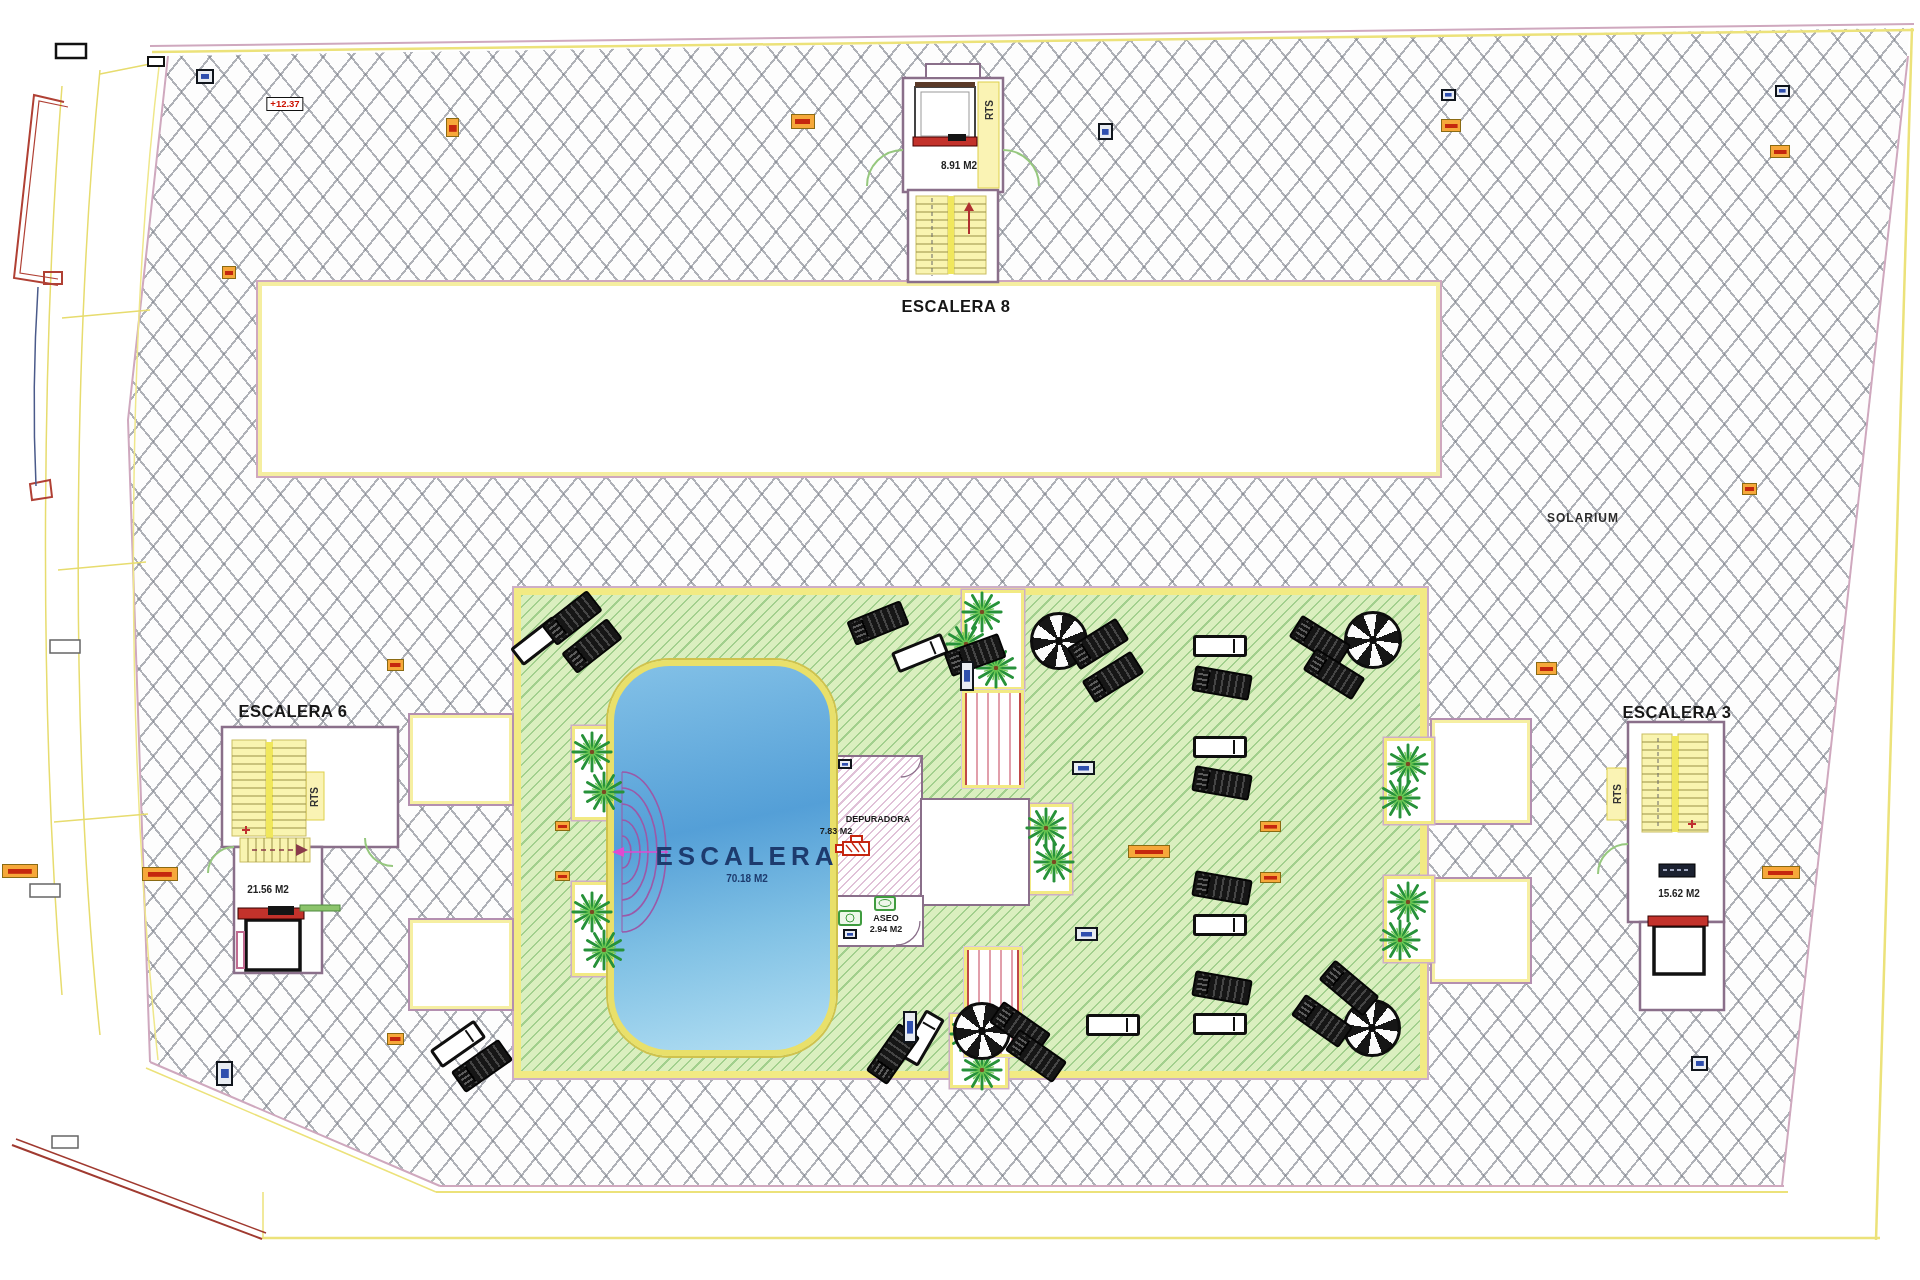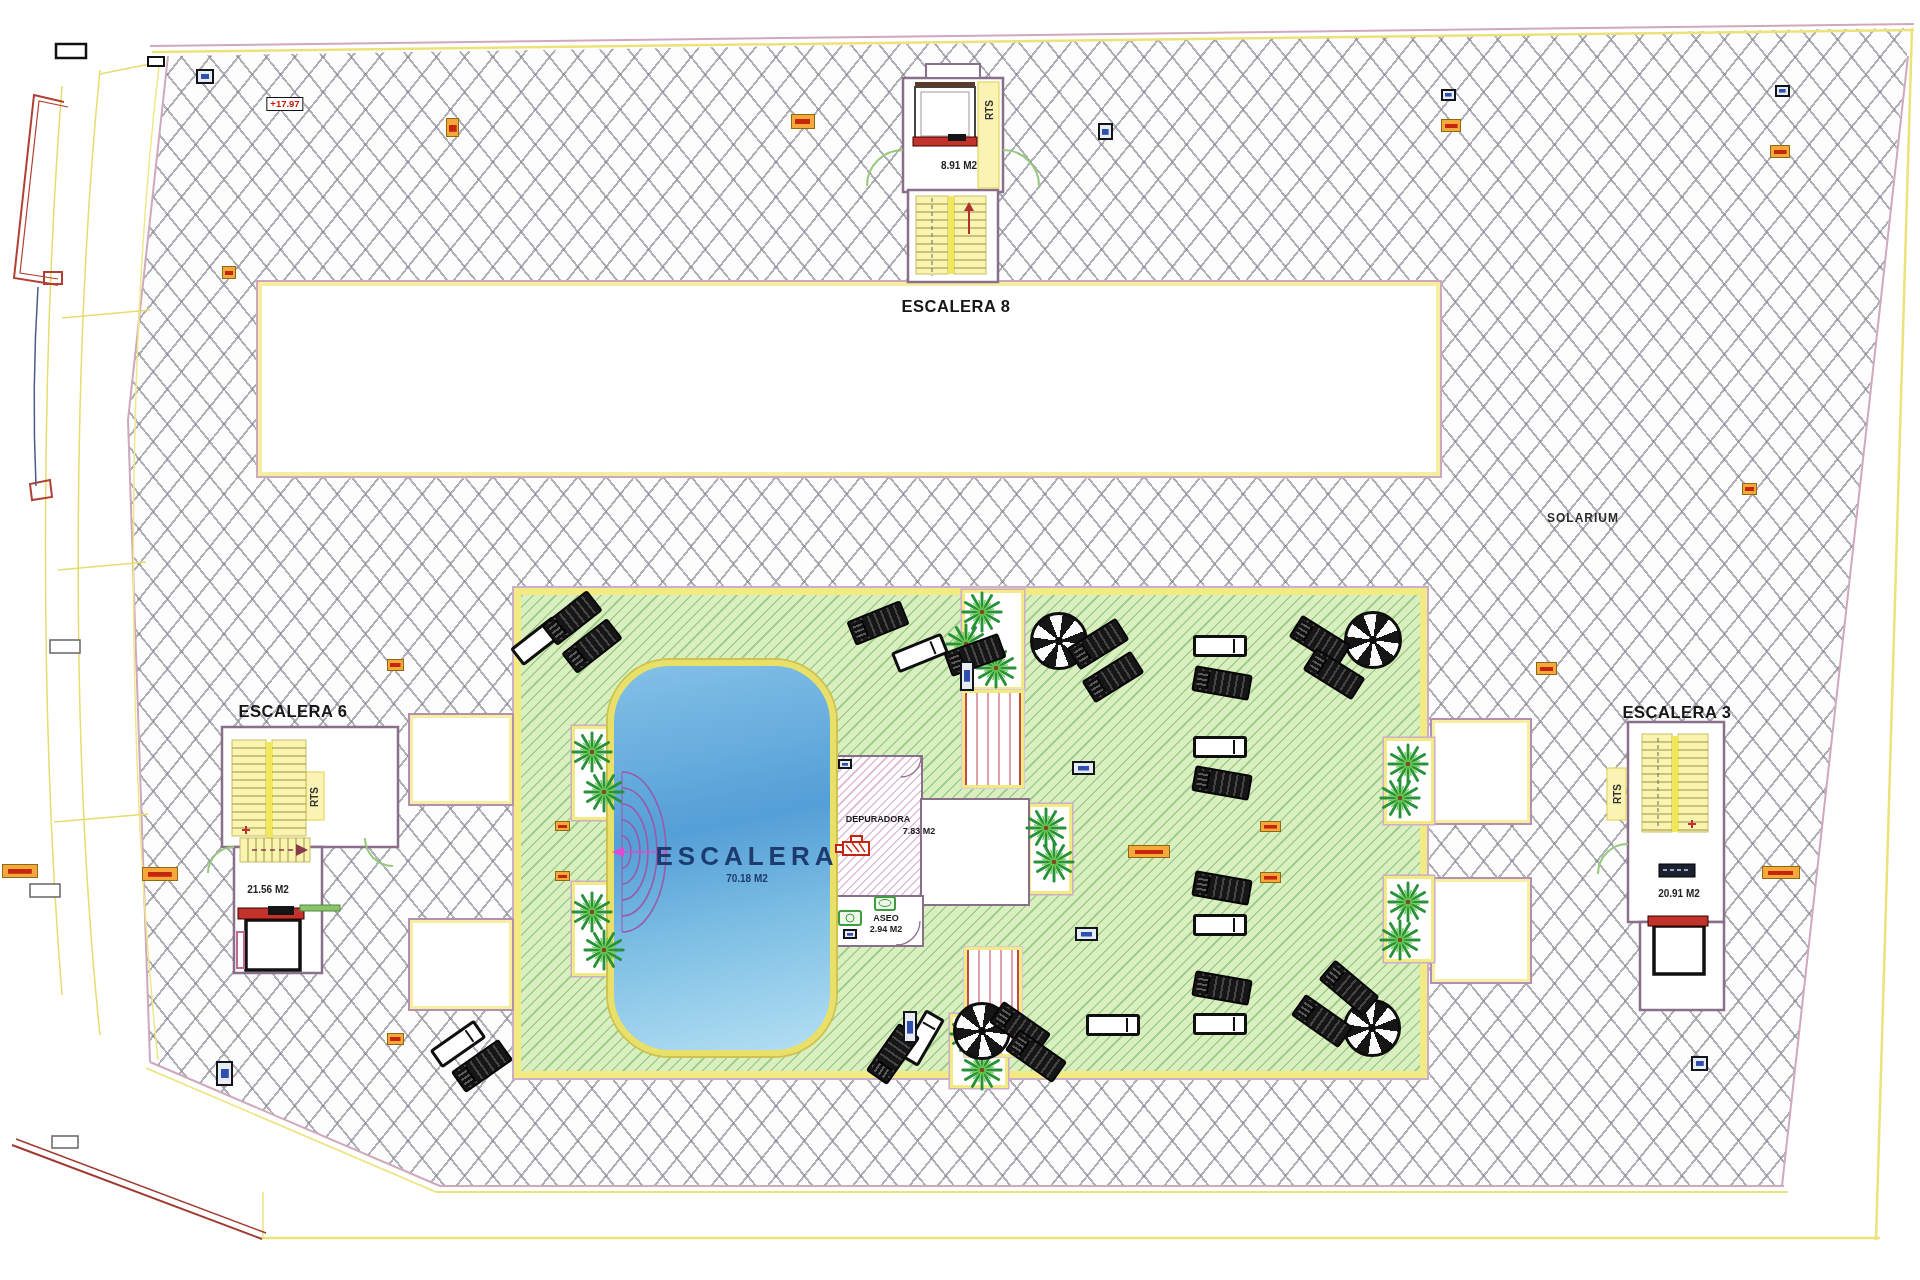--- a/index.html
+++ b/index.html
@@ -363,24 +363,24 @@
   <div class="abs mkb" style="left:843px;top:929px;width:14px;height:10px"></div>
   <div class="abs mkb" style="left:838px;top:759px;width:14px;height:10px"></div>
 
   <div class="lbl t-esc" style="left:956px;top:306px">ESCALERA 8</div>
   <div class="lbl t-esc" style="left:293px;top:711px">ESCALERA 6</div>
   <div class="lbl t-esc" style="left:1677px;top:712px">ESCALERA 3</div>
   <div class="lbl t-sol" style="left:1583px;top:518px">SOLARIUM</div>
   <div class="lbl t-pool" style="left:747px;top:856px">ESCALERA</div>
   <div class="lbl t-poolm2" style="left:747px;top:878px">70.18 M2</div>
   <div class="lbl t-room" style="left:878px;top:819px">DEPURADORA</div>
-  <div class="lbl t-room" style="left:919px;top:831px">7.83 M2</div>
+  <div class="lbl t-room" style="left:836px;top:831px">7.83 M2</div>
   <div class="lbl t-room" style="left:886px;top:918px">ASEO</div>
   <div class="lbl t-room" style="left:886px;top:929px">2.94 M2</div>
   <div class="lbl t-m2" style="left:959px;top:165px">8.91 M2</div>
   <div class="lbl t-m2" style="left:268px;top:889px">21.56 M2</div>
-  <div class="lbl t-m2" style="left:1679px;top:893px">20.91 M2</div>
+  <div class="lbl t-m2" style="left:1679px;top:893px">15.62 M2</div>
   <div class="lbl t-rts" style="left:989px;top:110px">RTS</div>
   <div class="lbl t-rts" style="left:314px;top:797px">RTS</div>
   <div class="lbl t-rts" style="left:1617px;top:794px">RTS</div>
-  <div class="badge" style="left:285px;top:104px">+17.97</div>
+  <div class="badge" style="left:285px;top:104px">+12.37</div>
 
 </div>
 
 </body></html>

